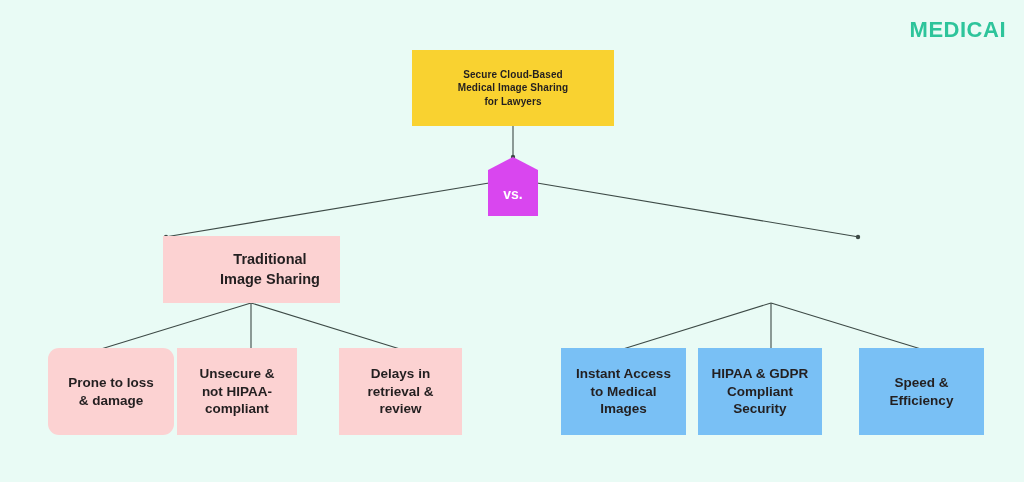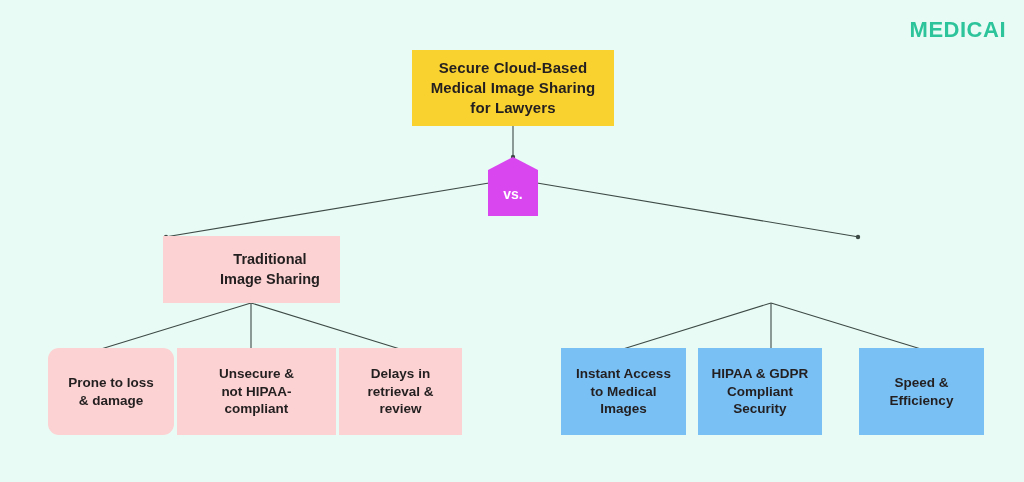--- a/index.html
+++ b/index.html
@@ -43,21 +43,21 @@
     display: block;
   }
 
   
   #root-node {
     left: 412px;
     top: 50px;
     width: 202px;
     height: 76px;
     background: #f9d230;
-    font-size: 15px;
+    font-size: 10px;
     letter-spacing: .1px;
   }
 
   
   #vs-badge {
     left: 488px;
     top: 157px;
     width: 50px;
     height: 59px;
     background: #d946ef;
@@ -92,21 +92,21 @@
   
   .leaf {
     top: 348px;
     height: 87px;
     font-size: 13.5px;
   }
   .leaf.pink  { background: #fcd2d2; }
   .leaf.blue  { background: #79c0f5; }
 
   #leaf-prone-to-loss        { left: 48px;  width: 126px; border-radius: 11px; }
-  #leaf-unsecure-hipaa       { left: 177px; width: 159px; }
+  #leaf-unsecure-hipaa       { left: 177px; width: 120px; }
   #leaf-delays-retrieval     { left: 339px; width: 123px; }
   #leaf-instant-access       { left: 561px; width: 125px; }
   #leaf-hipaa-gdpr           { left: 698px; width: 124px; }
   #leaf-speed-efficiency     { left: 859px; width: 125px; }
 
   
   #logo {
     position: absolute;
     right: 18px;
     top: 17px;

